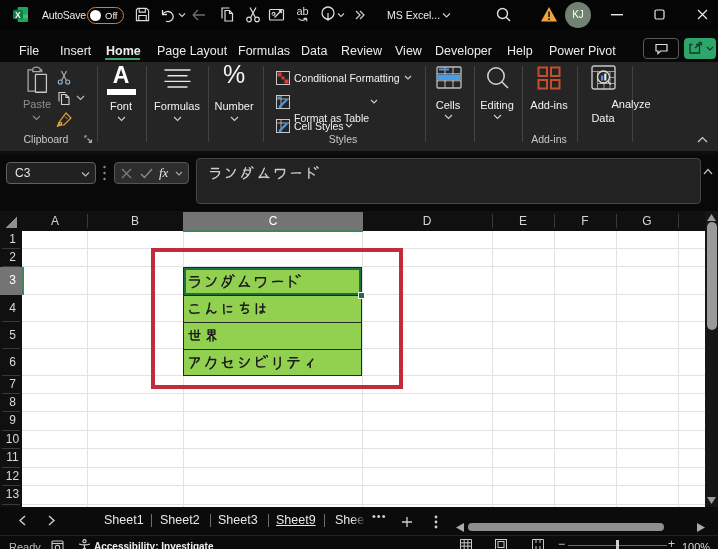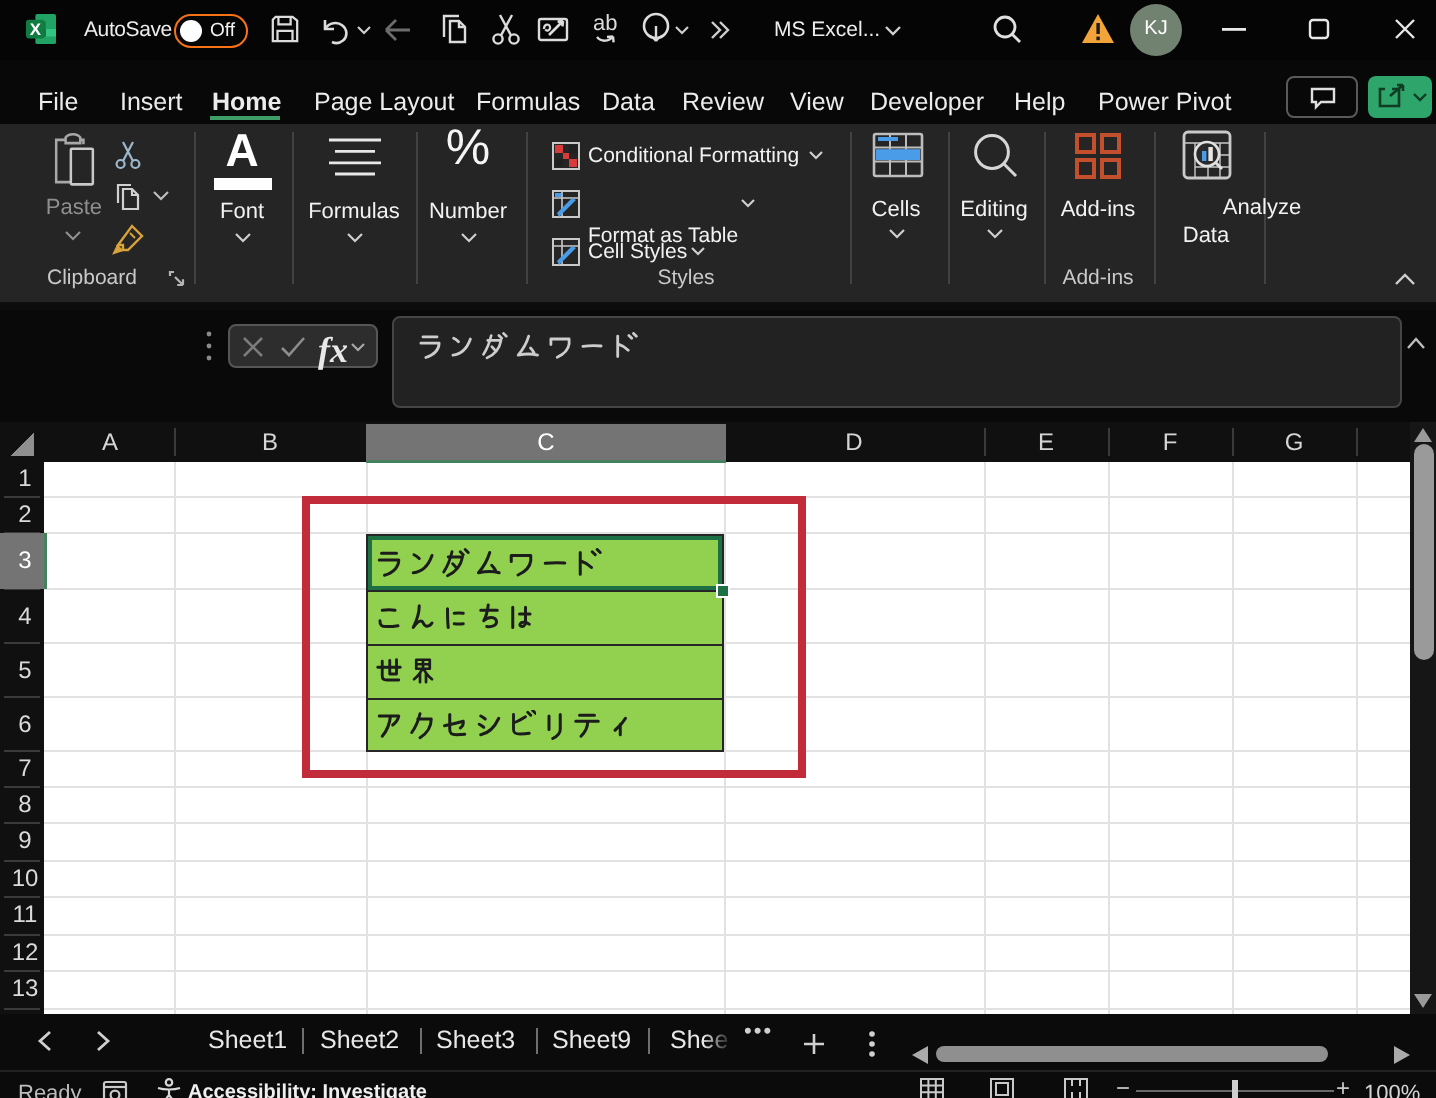--- a/index.html
+++ b/index.html
@@ -365,35 +365,41 @@
     <div class="abs btxt" style="left:578px;top:50px;width:50px;">Data</div>
 
     <svg class="ico" style="left:697px;top:74px;" width="11" height="7" viewBox="0 0 11 7" fill="none" stroke="#cfcfcf" stroke-width="1.2">
         <path d="M1 6 L5.5 1.5 L10 6"></path>
       </svg>
   </div>
   <div class="abs" style="left:0;top:151px;width:718px;height:4px;background:#0d0d0d;"></div>
 
   <div class="abs" id="fbar" style="left:0;top:155px;width:718px;height:56px;background:#090909;">
 
+    <div class="abs" style="left:6px;top:7px;width:90px;height:22px;background:#212121;border:1px solid #606060;border-radius:4px;box-sizing:border-box;">
+      <div class="abs" style="left:8px;top:3px;font-size:12px;color:#e3e3e3;">C3</div>
+      <svg class="ico" style="left:74px;top:8px;" width="9" height="7" viewBox="0 0 9 7" fill="none" stroke="#bdbdbd" stroke-width="1.2">
+          <path d="M1 1.5 L4.5 5 L8 1.5"></path>
+        </svg>
+    </div>
 
     <svg class="ico" style="left:103px;top:10px;" width="3" height="16" viewBox="0 0 3 16" fill="#8a8a8a">
       <circle cx="1.5" cy="2" r="1.2"></circle>
         <circle cx="1.5" cy="8" r="1.2"></circle>
         <circle cx="1.5" cy="14" r="1.2"></circle>
     </svg>
 
     <div class="abs" style="left:114px;top:7px;width:75px;height:22px;background:#2d2d2d;border:1px solid #565656;border-radius:4px;box-sizing:border-box;">
       <svg class="ico" style="left:6px;top:5px;" width="11" height="11" viewBox="0 0 11 11" stroke="#7c7c7c" stroke-width="1.3">
           <path d="M1 1 L10 10 M10 1 L1 10"></path>
         </svg>
       <svg class="ico" style="left:25px;top:5px;" width="13" height="11" viewBox="0 0 13 11" fill="none" stroke="#8d8d8d" stroke-width="1.3">
           <path d="M1 6 L4.5 9.5 L12 1"></path>
         </svg>
-      <div class="abs" style="left:44px;top:2px;font-size:18px;font-style:italic;font-weight:bold;color:#e8e8e8;font-family:'Liberation Serif',serif;">fx</div>
+      <div class="abs" style="left:44px;top:2px;font-size:13px;font-style:italic;font-weight:normal;color:#e8e8e8;font-family:'Liberation Serif',serif;">fx</div>
       <svg class="ico" style="left:60px;top:8px;" width="8" height="6" viewBox="0 0 8 6" fill="none" stroke="#a8a8a8" stroke-width="1.1">
           <path d="M1 1 L4 4 L7 1"></path>
         </svg>
     </div>
 
     <div class="abs" style="left:196px;top:3px;width:505px;height:46px;background:#222222;border:1px solid #454545;border-radius:4px;box-sizing:border-box;">
       <div class="abs jatxt fj" style="left:11px;top:7px;color:#cdcdcd;"><svg width="15" height="15" viewBox="0 0 20 20">
             <use href="#k-ra"></use>
           </svg><svg width="15" height="15" viewBox="0 0 20 20">
             <use href="#k-n"></use>
@@ -544,21 +550,21 @@
       </svg>
     <svg class="ico" style="left:47px;top:8px;" width="9" height="11" viewBox="0 0 9 11" fill="none" stroke="#cfcfcf" stroke-width="1.4">
         <path d="M2 1 L7 5.5 L2 10"></path>
       </svg>
     <div class="abs tabt" style="left:104px;top:6px;">Sheet1</div>
     <div class="abs tsep" style="left:151px;"></div>
     <div class="abs tabt" style="left:160px;top:6px;">Sheet2</div>
     <div class="abs tsep" style="left:210px;"></div>
     <div class="abs tabt" style="left:218px;top:6px;">Sheet3</div>
     <div class="abs tsep" style="left:268px;"></div>
-    <div class="abs tabt" style="left:276px;top:6px;">Sheet9</div>
+    <div class="abs tabt" style="left:276px;top:6px;text-decoration:underline;">Sheet9</div>
     <div class="abs tsep" style="left:324px;"></div>
     <div class="abs tabt" style="left:335px;top:6px;">Shee</div>
     <div class="abs" style="left:352px;top:5px;width:18px;height:18px;background:linear-gradient(to right,rgba(11,11,11,0),#0b0b0b 80%);"></div>
     <div class="abs" style="left:372px;top:3px;color:#d0d0d0;font-size:11px;letter-spacing:1px;">•••</div>
     <svg class="ico" style="left:401px;top:9px;" width="12" height="12" viewBox="0 0 12 12" stroke="#d0d0d0" stroke-width="1.3">
         <path d="M6 1 V11 M1 6 H11"></path>
       </svg>
     <svg class="ico" style="left:434px;top:8px;" width="4" height="14" viewBox="0 0 4 14" fill="#d0d0d0">
         <circle cx="2" cy="2" r="1.4"></circle>
         <circle cx="2" cy="7" r="1.4"></circle>

